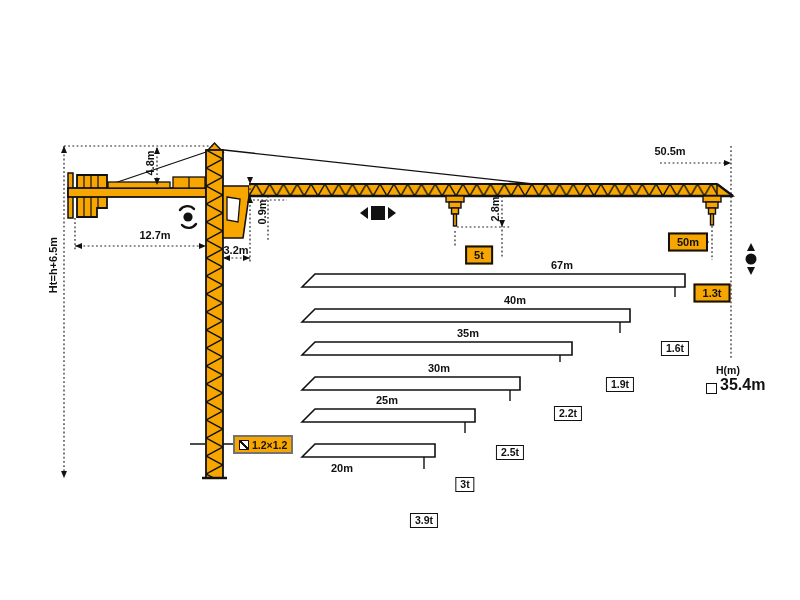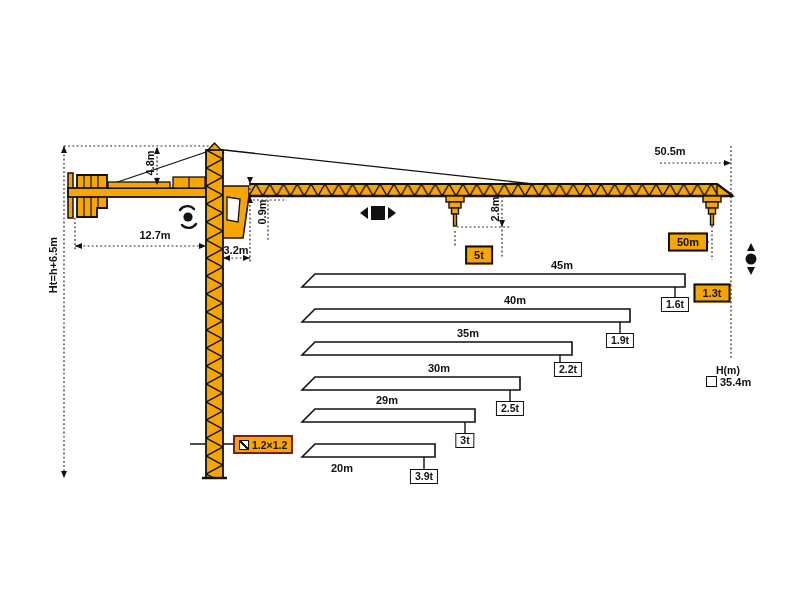--- a/index.html
+++ b/index.html
@@ -7,30 +7,30 @@
          font-family:"Liberation Sans", sans-serif;color:#111;}
   .stage svg{position:absolute;left:0;top:0;}
   .lbl{position:absolute;transform:translate(-50%,-50%);font-size:11px;font-weight:bold;
        white-space:nowrap;color:#111;}
   .vtext{position:absolute;transform:translate(-50%,-50%) rotate(-90deg);font-size:11px;
        font-weight:bold;white-space:nowrap;color:#111;}
   .obox{position:absolute;transform:translate(-50%,-50%);background:#F7A600;
        border:2px solid #111;font-size:11px;font-weight:bold;padding:1px 7px;
        white-space:nowrap;line-height:13px;}
   .tag{position:absolute;transform:translate(-50%,0);background:#fff;border:1.5px solid #111;
-       font-size:10.5px;font-weight:bold;padding:0px 4px;white-space:nowrap;line-height:13px;}
+       font-size:10.5px;font-weight:bold;padding:0px 4px;white-space:nowrap;line-height:13px;margin-top:44px;}
   .barlbl{position:absolute;transform:translate(-50%,0);font-size:11px;font-weight:bold;
        white-space:nowrap;}
-  .secbox{position:absolute;background:#F7A600;border:2px solid #7f1d1d;display:flex;
+  .secbox{position:absolute;background:#F7A600;border:2px solid #737373;display:flex;
        align-items:center;justify-content:center;gap:3px;font-size:10.5px;font-weight:bold;
        padding:0 4px;height:15px;}
   .secicon{display:inline-block;width:8px;height:8px;background:
        linear-gradient(to top right, transparent 42%, #111 42%, #111 58%, transparent 58%),#fff;
        border:1.2px solid #111;}
-  .hrow{position:absolute;display:flex;align-items:flex-start;gap:3px;font-size:11px;font-weight:bold;}
+  .hrow{position:absolute;display:flex;align-items:flex-end;gap:3px;font-size:16px;font-weight:bold;}
   .chk{display:inline-block;width:9px;height:9px;background:#fff;border:1.5px solid #111;}
 </style>
 </head>
 <body>
 
 <div class="stage">
 
   <svg width="800" height="600" viewBox="0 0 800 600">
     <defs>
       <pattern id="p-mast" x="206" y="150" width="17" height="18" patternUnits="userSpaceOnUse">
@@ -184,25 +184,25 @@
 
   <div class="obox" style="left:479px;top:255px;">5t</div>
   <div class="obox" style="left:688px;top:242px;">50m</div>
   <div class="obox" style="left:712px;top:269px;margin-top:24px;">1.3t</div>
 
   <div class="secbox" style="left:233px;top:435px;">
     <span class="secicon"></span>
     <span>1.2×1.2</span>
   </div>
 
-  <div class="barlbl" style="left:562px;top:259px;">45m</div>
+  <div class="barlbl" style="left:562px;top:259px;">67m</div>
   <div class="barlbl" style="left:515px;top:294px;">40m</div>
   <div class="barlbl" style="left:468px;top:327px;">35m</div>
   <div class="barlbl" style="left:439px;top:362px;">30m</div>
-  <div class="barlbl" style="left:387px;top:394px;">29m</div>
+  <div class="barlbl" style="left:387px;top:394px;">25m</div>
   <div class="barlbl" style="left:342px;top:429px;margin-top:33px;">20m</div>
 
   <div class="tag" style="left:675px;top:297px;">1.6t</div>
   <div class="tag" style="left:620px;top:333px;">1.9t</div>
   <div class="tag" style="left:568px;top:362px;">2.2t</div>
   <div class="tag" style="left:510px;top:401px;">2.5t</div>
   <div class="tag" style="left:465px;top:433px;">3t</div>
   <div class="tag" style="left:424px;top:469px;">3.9t</div>
 
 </div>

